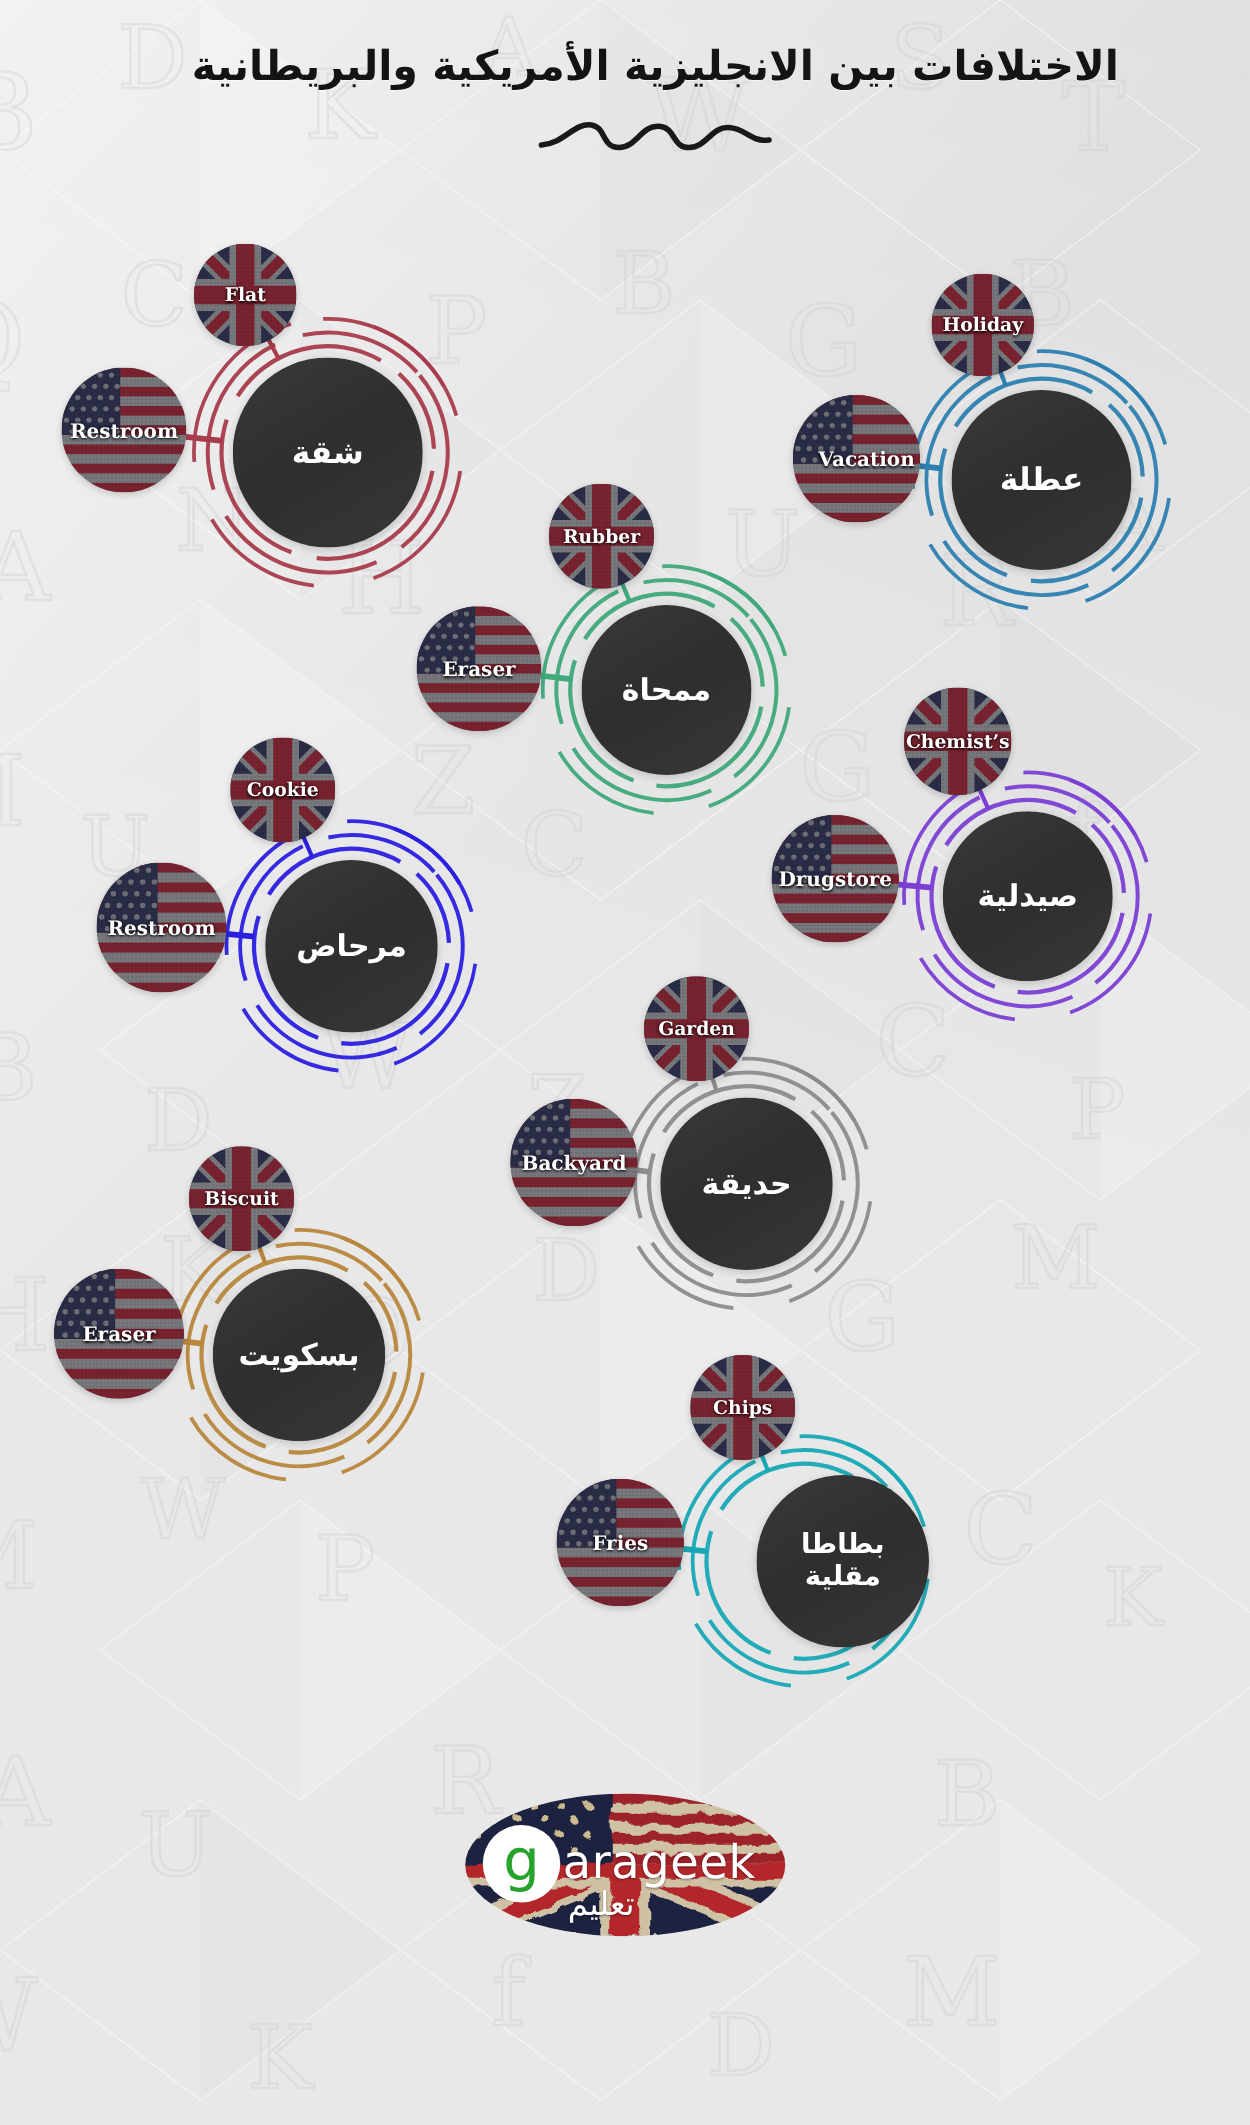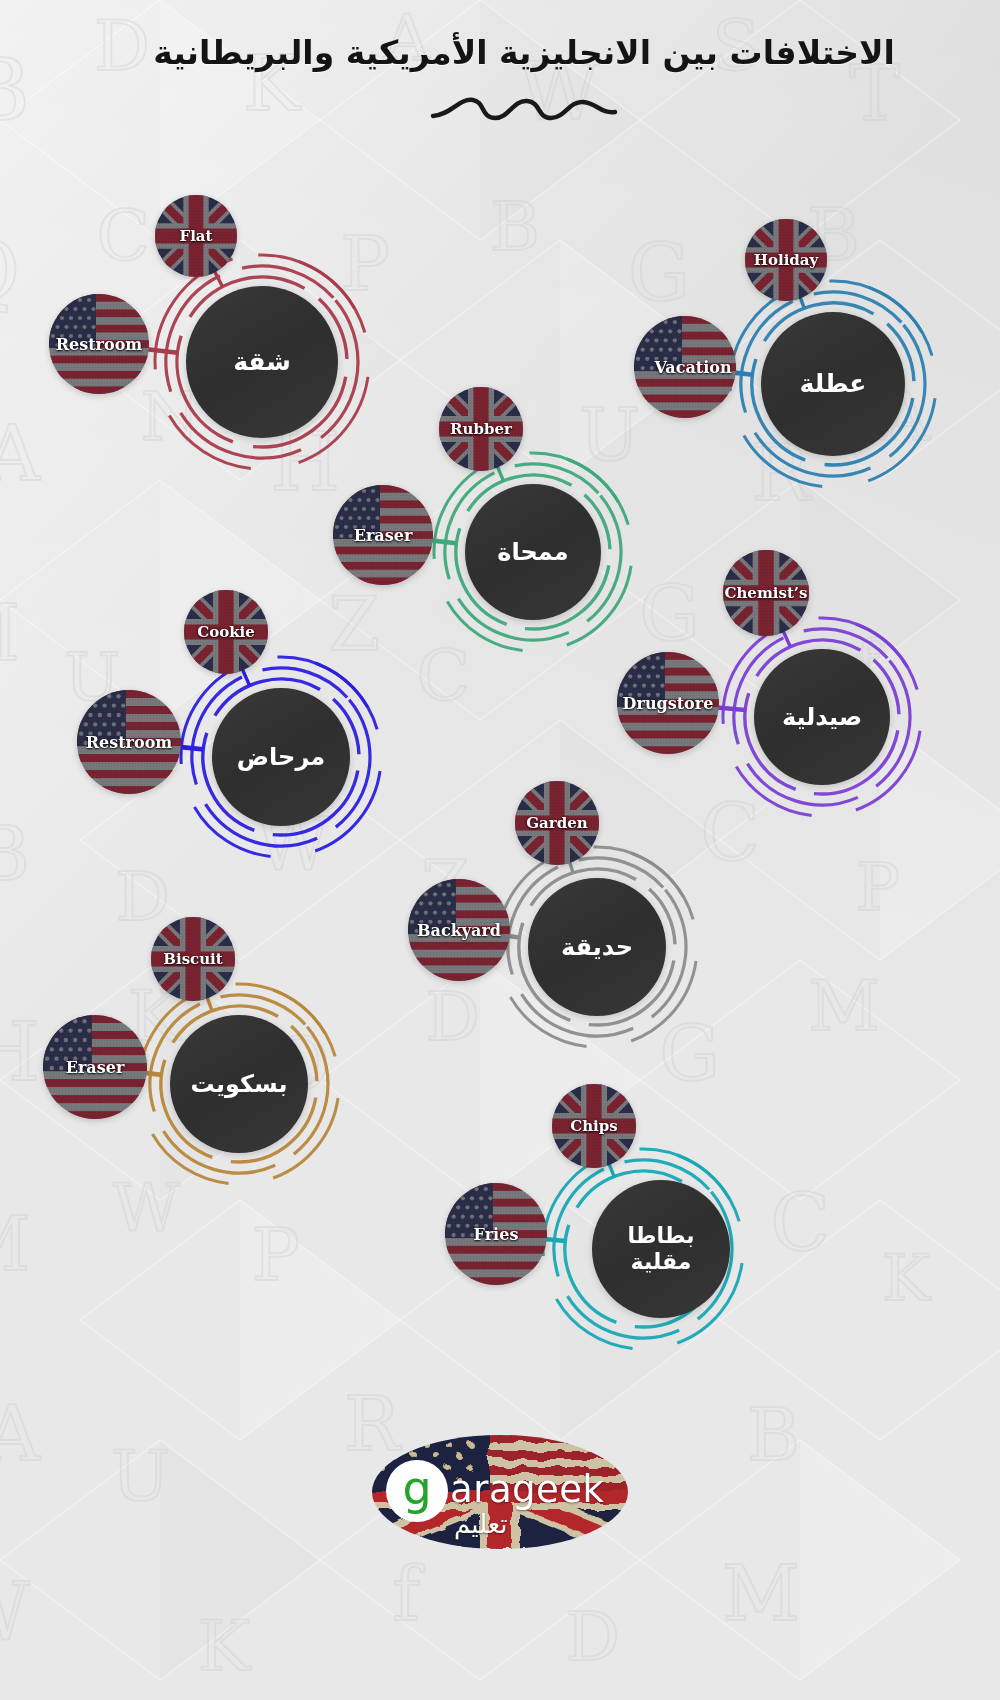--- a/index.html
+++ b/index.html
@@ -801,21 +801,21 @@
         <path d="M 146.20 18.03 A 100 100 0 0 1 208.13 84.44" stroke="#17a8b5" stroke-width="3" fill="none" stroke-linecap="butt" opacity="0.95"></path>
         <path d="M 211.03 125.92 A 100 100 0 0 1 146.20 205.97" stroke="#17a8b5" stroke-width="3" fill="none" stroke-linecap="butt" opacity="0.95"></path>
         <path d="M 101.55 211.45 A 100 100 0 0 1 25.40 162.00" stroke="#17a8b5" stroke-width="3" fill="none" stroke-linecap="butt" opacity="0.95"></path>
         <path d="M 12.24 118.98 A 100 100 0 0 1 84.44 15.87" stroke="#17a8b5" stroke-width="3" fill="none" stroke-linecap="butt" opacity="0.95"></path>
         <path d="M 108.51 12.06 A 100 100 0 0 1 198.60 62.00" stroke="#17a8b5" stroke-width="3" fill="none" stroke-linecap="butt" opacity="0.95"></path>
       </svg>
       <svg width="507" height="474" viewBox="0 0 507 474" class="connector" style="left: 325px; top: 964px;">
         <line x1="283.803524040443" y1="199.159866468867" x2="289.1331281211362" y2="212.53826038570924" stroke="#17a8b5" stroke-width="3.4" stroke-linecap="butt"></line>
         <line x1="219.74687298403205" y1="274.97417071265636" x2="240.40293688256122" y2="277.0819323349551" stroke="#17a8b5" stroke-width="4.6" stroke-linecap="butt"></line>
       </svg>
-      <div class="node-center" style="left: 592px; top: 1180px; width: 138px; height: 138px; font-size: 22px;">
+      <div class="node-center" style="left: 605px; top: 1180px; width: 138px; height: 138px; font-size: 22px;">
         <span style="padding: 0px 8px;">بطاطا مقلية</span>
       </div>
       <div class="flag-node" style="left: 552px; top: 1084px; width: 84px; height: 84px;">
         <svg width="84" height="84" viewBox="0 0 100 100" class="flag-art">
           <rect x="0" y="0" width="100" height="100" fill="#2a2d47"></rect>
           <path d="M0 0 L100 100" stroke="#77787c" stroke-width="19" fill="none"></path>
           <path d="M100 0 L0 100" stroke="#77787c" stroke-width="19" fill="none"></path>
           <path d="M0 0 L100 100" stroke="#7a2330" stroke-width="10" fill="none"></path>
           <path d="M100 0 L0 100" stroke="#7a2330" stroke-width="10" fill="none"></path>
           <path d="M50 0 L50 100" stroke="#77787c" stroke-width="31" fill="none"></path>

